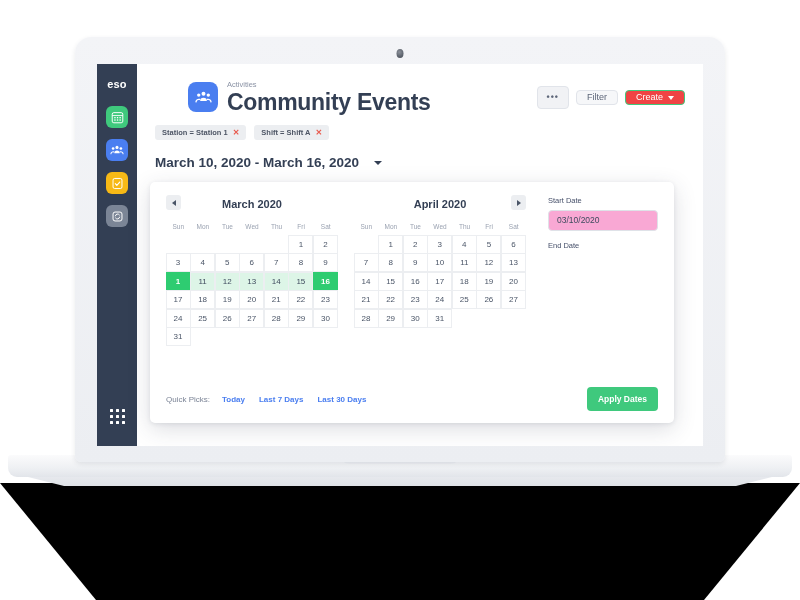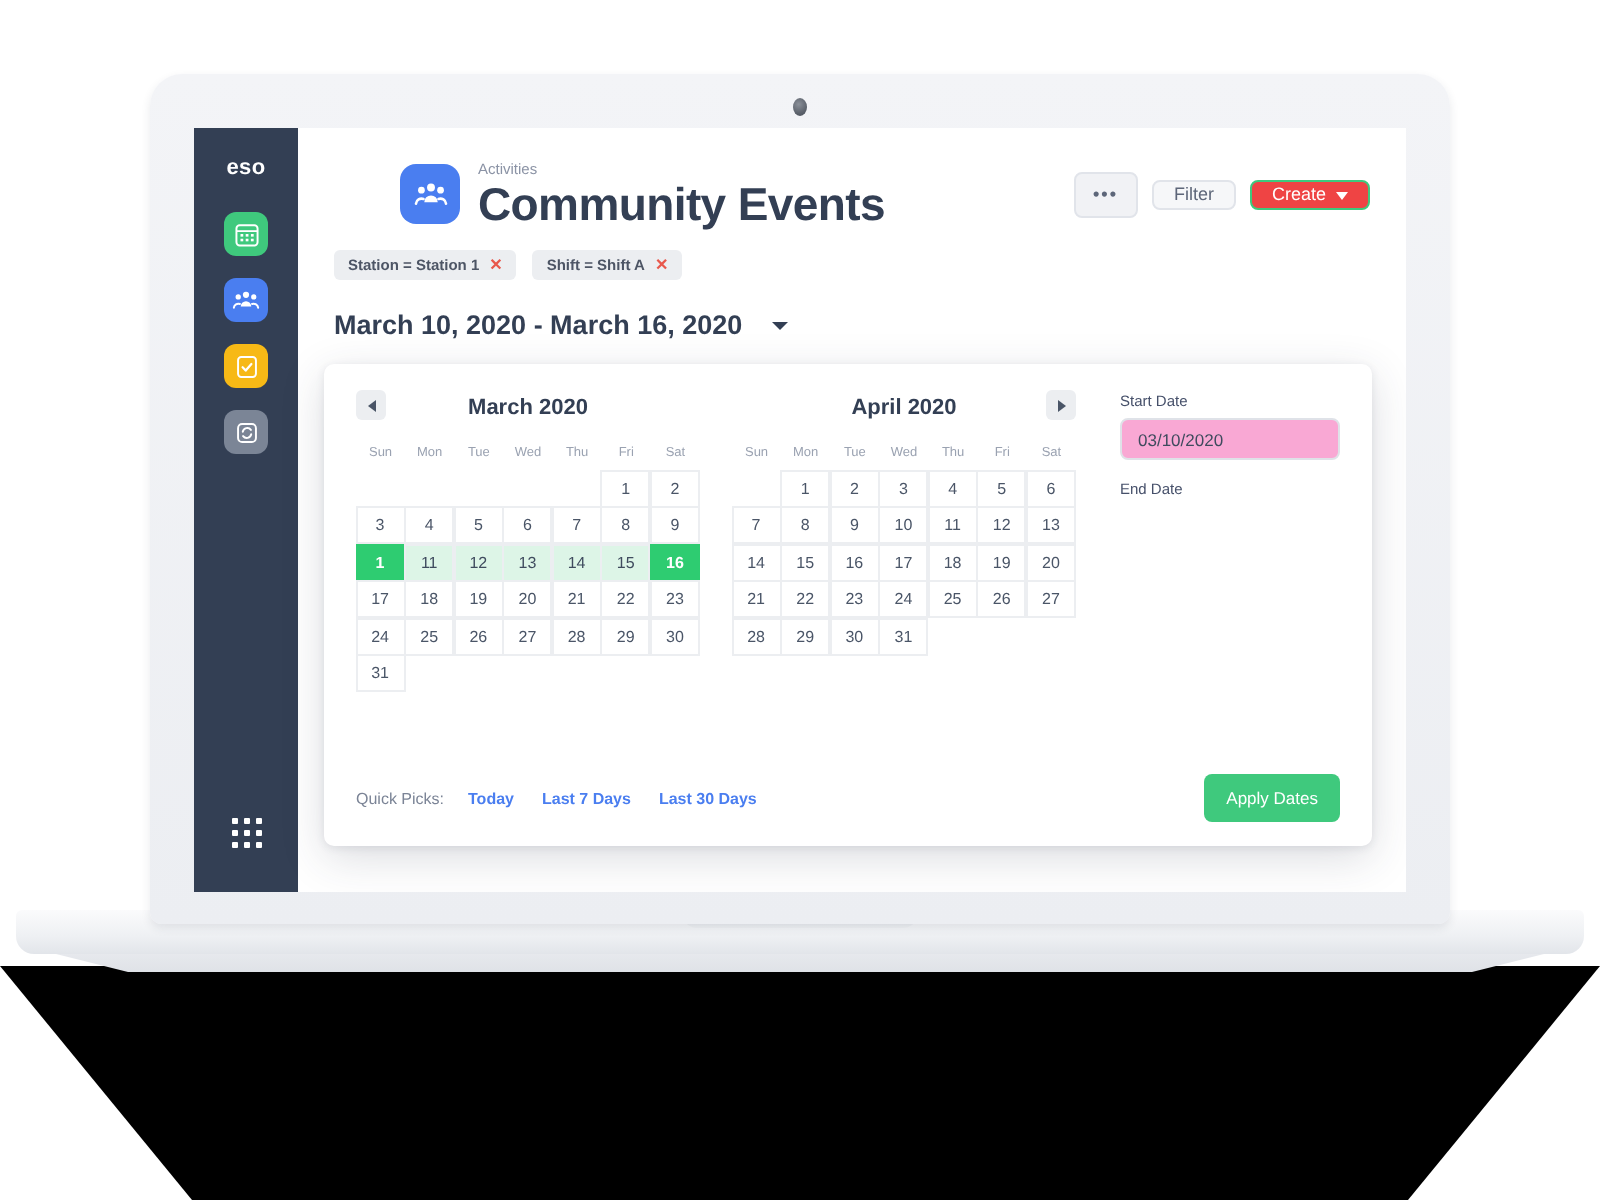--- a/index.html
+++ b/index.html
@@ -62,21 +62,21 @@
     position: absolute;
     left: 0; top: 483px; width: 800px; height: 117px;
     background: #000;
     clip-path: polygon(0 0, 100% 0, 88% 100%, 12% 100%);
   }
 
   
   .app { position: absolute; inset: 0; display: flex; }
 
   .sidebar {
-    width: 52px; height: 100%;
+    width: 40px; height: 100%;
     background: #333f54;
     display: flex; flex-direction: column; align-items: center;
     padding-top: 14px;
     position: relative;
   }
   .sidebar-logo {
     color: #ffffff; font-weight: 700; font-size: 11px;
     letter-spacing: .2px; margin-bottom: 16px;
   }
   .nav-icon {
@@ -232,21 +232,21 @@
   .picker-foot { display: flex; align-items: center; margin-top: 4px; }
   .quick-label { font-size: 8px; color: #7b8496; margin-right: 12px; }
   .quick-link {
     font-size: 8px; color: #4a7ef0; font-weight: 600;
     margin-right: 14px; cursor: pointer; text-decoration: none;
   }
   .apply-btn {
     margin-left: auto;
     background: #3fc97d; color: #ffffff;
     border: none; border-radius: 4px;
-    font-size: 8.5px; font-weight: 400;
+    font-size: 8.5px; font-weight: 700;
     padding: 7px 11px; cursor: pointer;
     font-family: "Liberation Sans", sans-serif;
   }
 </style>
 </head>
 <body>
 
 <div class="stage">
 
   <div class="shadow-pool"></div>

